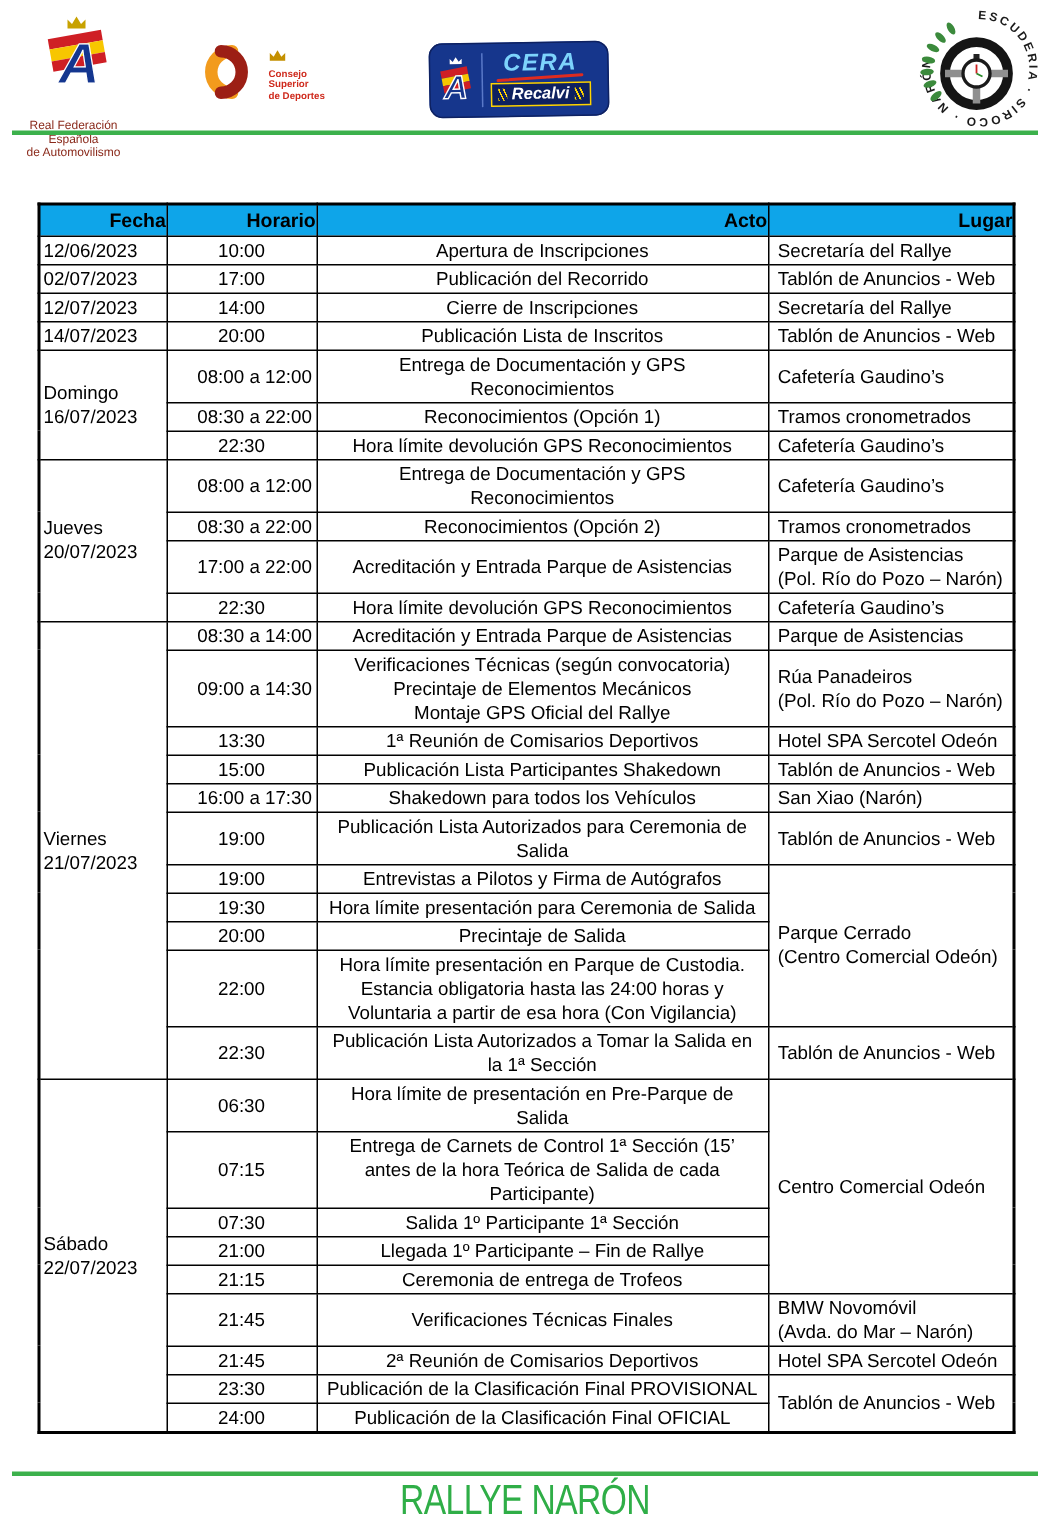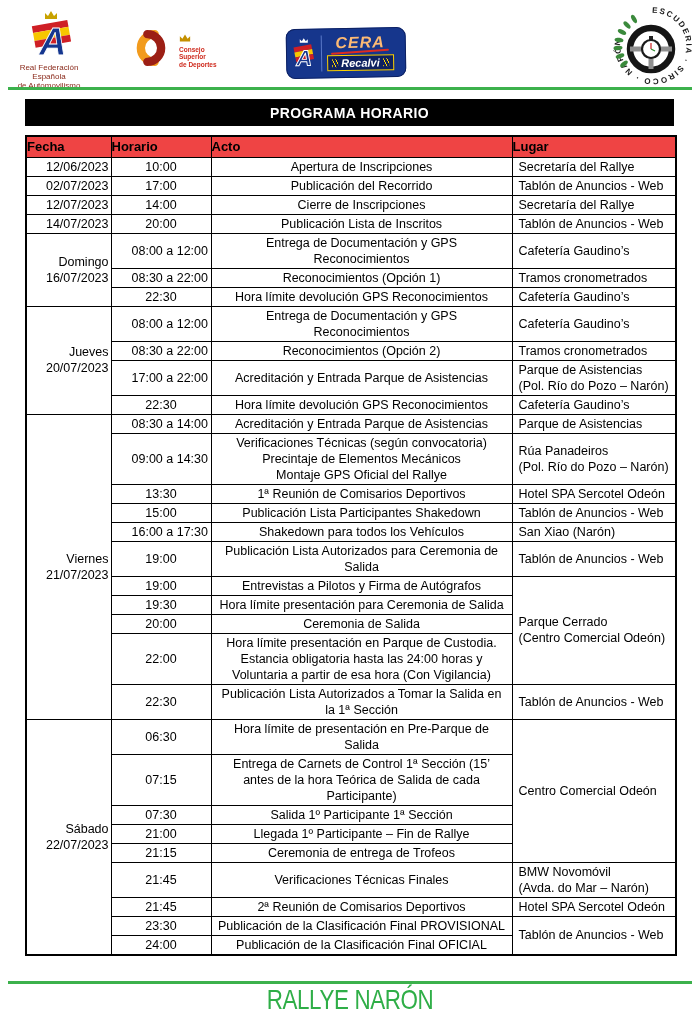--- a/index.html
+++ b/index.html
@@ -3,53 +3,53 @@
 <meta charset="utf-8">
 <style>
   * { margin:0; padding:0; box-sizing:border-box; }
   body { background:#888; font-family:"Liberation Sans", sans-serif; color:#000; }
   .page { position:relative; width:700px; height:1024px; background:#fff; margin:0 auto; overflow:hidden; }
 
   
   .logos { position:absolute; top:0; left:0; width:700px; height:87px; }
   .logo { position:absolute; }
   .rfeda { left:4px; top:10px; width:90px; text-align:center; }
-  .rfeda-caption { color:#8a2a1b; font-size:8px; line-height:9px; white-space:pre-line; margin-top:1px; }
+  .rfeda-caption { color:#8a2a1b; font-size:8px; line-height:9px; white-space:pre-line; margin-top:16px; }
   .csd { left:127px; top:26px; width:112px; display:flex; align-items:center; gap:4px; }
   .csd-right { text-align:left; }
   .csd-caption { color:#cf2b1e; font-size:6.5px; line-height:7.5px; font-weight:bold; white-space:pre-line; }
   .cera { left:286px; top:28px; width:120px; height:50px; background:#16368c; border-radius:9px;
           display:flex; align-items:center; padding:3px 6px; gap:5px; transform:rotate(-1deg);
           box-shadow:0 0 0 1px #0e2160 inset; }
   .cera-divider { width:1px; height:36px; background:#5a79c8; }
   .cera-right { display:flex; flex-direction:column; align-items:center; }
-  .cera-word { color:#fdba74; font-style:italic; font-weight:bold; font-size:16px; letter-spacing:1px; line-height:15px; }
+  .cera-word { color:#7dd3fc; font-style:italic; font-weight:bold; font-size:16px; letter-spacing:1px; line-height:15px; }
   .cera-swoosh { width:58px; height:2px; background:#e02b20; border-radius:2px; transform:rotate(-3deg); margin:1px 0 2px; }
   .recalvi { border:1px solid #ffd400; background:#0e2160; color:#fff; font-style:italic; font-weight:bold;
              font-size:11px; line-height:14px; padding:0 4px; display:flex; align-items:center; gap:3px; }
   .hatch { width:6px; height:8px; background:repeating-linear-gradient(65deg,#ffd400 0 1px,transparent 1px 3px); }
   .plate { left:452px; top:15px; }
   .escuderia { left:608px; top:4px; }
 
   .rule { position:absolute; left:8px; width:684px; height:3px; background:#3cb14c; }
   .rule-top { top:87px; }
   .rule-bottom { top:981px; }
 
   
   .title-bar { position:absolute; top:99px; left:25px; width:649px; height:27px; background:#000;
                display:flex; align-items:center; justify-content:center; }
   .title-bar span { color:#fff; font-weight:bold; font-size:14px; letter-spacing:.4px; }
 
   
   .schedule-wrap { position:absolute; top:135px; left:25px; width:650px; }
   table.schedule { border-collapse:collapse; table-layout:fixed; width:650px; border:2px solid #000; }
   .schedule th, .schedule td { border:1px solid #000; }
-  .schedule th { background:#ef4444; font-weight:bold; font-size:13px; height:21px; text-align:left; }
+  .schedule th { background:#0ea5e9; font-weight:bold; font-size:13px; height:21px; text-align:right; }
   .schedule td { font-size:12.5px; line-height:16px; padding:1px 4px; vertical-align:middle; }
-  td.fecha   { text-align:right; white-space:pre-line; padding:1px 2px; }
+  td.fecha   { text-align:left; white-space:pre-line; padding:1px 2px; }
   td.horario { text-align:center; white-space:nowrap; padding:1px 20px; }
   td.acto    { text-align:center; padding:1px 6px; white-space:pre-line; hyphens:auto; }
   td.lugar   { text-align:left; padding:1px 6px; white-space:pre-line; }
 
   
   .brand { position:absolute; top:985px; left:0; width:700px; text-align:center; color:#2fae47;
            font-size:28px; line-height:30px; transform:scaleX(0.8); letter-spacing:-0.5px; }
 </style>
 </head>
 <body>
@@ -139,23 +139,20 @@
             <path d="M43,45 L43,39" stroke="#c22" stroke-width="1.2"></path>
             <path d="M43,45 L47,47" stroke="#2a8a2a" stroke-width="1.2"></path>
           </g>
         </g>
       </svg>
     </div>
   </div>
 
   <div class="rule rule-top"></div>
 
-  <div class="title-bar">
-    <span>PROGRAMA HORARIO</span>
-  </div>
 
   <div class="schedule-wrap">
     <table class="schedule">
       <colgroup>
         <col style="width:85px">
           <col style="width:100px">
           <col style="width:301px">
           <col style="width:164px">
       </colgroup>
       <thead>
@@ -271,21 +268,21 @@
             <td class="acto">Entrevistas a Pilotos y Firma de Autógrafos</td>
             <td class="lugar" rowspan="4">Parque Cerrado
 (Centro Comercial Odeón)</td>
           </tr>
           <tr>
             <td class="horario">19:30</td>
             <td class="acto">Hora límite presentación para Ceremonia de Salida</td>
           </tr>
           <tr>
             <td class="horario">20:00</td>
-            <td class="acto">Ceremonia de Salida</td>
+            <td class="acto">Precintaje de Salida</td>
           </tr>
           <tr>
             <td class="horario">22:00</td>
             <td class="acto">Hora límite presentación en Parque de Custodia. Estancia obligatoria hasta las 24:00 horas y Voluntaria a partir de esa hora (Con Vigilancia)</td>
           </tr>
           <tr>
             <td class="horario">22:30</td>
             <td class="acto">Publicación Lista Autorizados a Tomar la Salida en la 1ª Sección</td>
             <td class="lugar">Tablón de Anuncios - Web</td>
           </tr>

